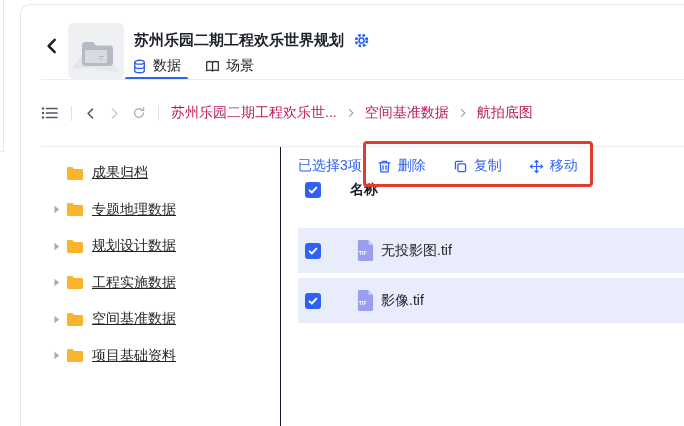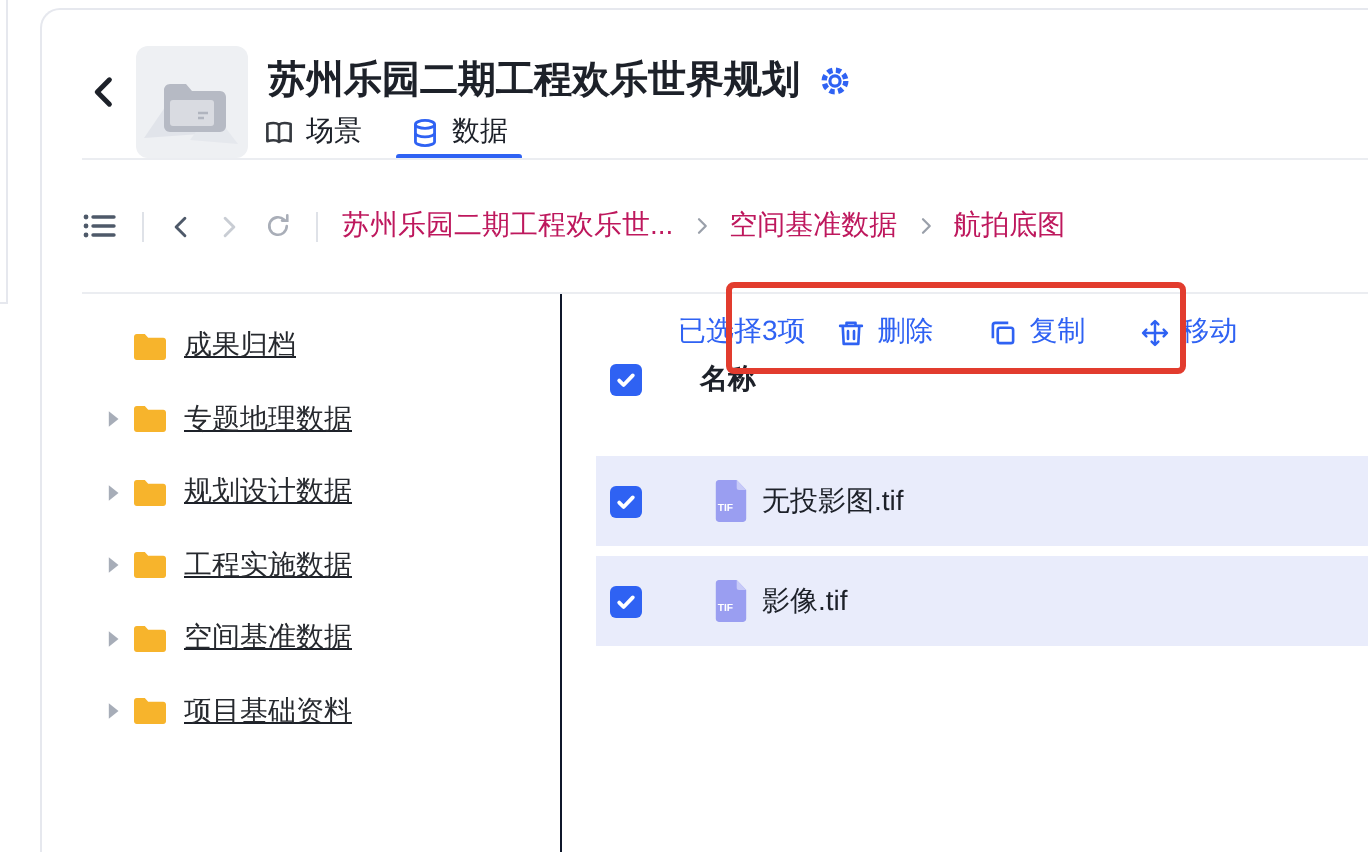--- a/index.html
+++ b/index.html
@@ -23,21 +23,21 @@
   
   .card{position:absolute;left:20px;top:4px;right:0;bottom:0;background:#fff;
     border-top:1px solid var(--border);border-left:1px solid var(--border);
     border-top-left-radius:10px;}
   
   .back-btn{position:absolute;left:22px;top:32px;width:18px;height:18px;color:var(--dark);
     background:none;border:none;cursor:pointer;padding:0;}
   .back-btn svg{width:18px;height:18px;}
   .thumb{position:absolute;left:47px;top:18px;width:56px;height:56px;border-radius:6px;overflow:hidden;}
   .title-row{position:absolute;left:113px;top:22px;height:26px;display:flex;align-items:center;gap:9px;}
-  .title{font-size:19px;font-weight:bold;color:var(--dark);white-space:nowrap;}
+  .title{font-size:15px;font-weight:bold;color:var(--dark);white-space:nowrap;}
   .gear{width:17px;height:17px;color:var(--accent);cursor:pointer;}
   .gear svg{width:17px;height:17px;}
   .tabs{position:absolute;left:111px;top:48px;display:flex;gap:24px;}
   .tab{display:flex;align-items:center;gap:6px;height:26px;cursor:pointer;position:relative;color:var(--dark);}
   .tab .i{width:15px;height:15px;}
   .tab .i svg{width:15px;height:15px;}
   .tab.active .tab-ic{color:var(--accent);}
   .tab:not(.active) .tab-ic{color:#35393f;}
   .tab.active::after{content:"";position:absolute;left:-7px;right:-7px;bottom:-1px;height:3px;
     background:var(--accent);border-radius:2px;}
@@ -66,21 +66,21 @@
   .tree-item{height:36.5px;display:flex;align-items:center;padding-left:30px;cursor:pointer;}
   .caret{width:11px;height:11px;color:#a7adb8;margin-right:4px;flex:none;}
   .caret svg{width:11px;height:11px;}
   .caret.hidden{visibility:hidden;}
   .folder{width:18px;height:15px;color:#f7b42c;margin-right:8px;flex:none;}
   .folder svg{width:18px;height:15px;}
   .tree-label{color:#26292e;white-space:nowrap;}
   
   .main{flex:1;position:relative;}
   .toolbar{position:absolute;left:17px;top:6px;height:26px;display:flex;align-items:center;z-index:2;}
-  .sel-text{color:var(--accent);white-space:nowrap;margin-left:41px;}
+  .sel-text{color:var(--accent);white-space:nowrap;}
   .actions{display:flex;gap:27px;margin-left:15px;align-items:flex-end;}
   .action{display:flex;align-items:center;gap:6px;color:var(--accent);cursor:pointer;}
   .action .i{width:15px;height:15px;}
   .action .i svg{width:15px;height:15px;}
   .annotation{position:absolute;left:82px;top:-6px;width:230px;height:46px;
     border:3px solid var(--red);border-radius:4px;z-index:3;pointer-events:none;}
   .table-header{position:absolute;left:0;right:0;top:27px;height:32px;display:flex;align-items:center;
     padding-left:24px;}
   .name-header{margin-left:29px;font-weight:bold;color:var(--dark);}
   .rows{position:absolute;left:17px;right:0;top:81px;}
@@ -121,38 +121,38 @@
     <div class="title">苏州乐园二期工程欢乐世界规划</div>
     <span class="gear i">
         <svg viewBox="0 0 16 16" fill="none" stroke="currentColor">
           <circle cx="8" cy="8" r="2.4" stroke-width="1.5"></circle>
           <circle cx="8" cy="8" r="5.1" stroke-width="2.5" stroke-dasharray="2.45 1.6"></circle>
         </svg>
       </span>
   </div>
 
   <div class="tabs">
-    <div class="tab">
-      <span class="i tab-ic">
-          <svg viewBox="0 0 16 16" fill="none" stroke="currentColor" stroke-width="1.4" stroke-linejoin="round">
-            <path d="M8 3.6C6.8 2.6 4.4 2.4 1.8 3.2v9.2c2.6-.8 5-.6 6.2.4 1.2-1 3.6-1.2 6.2-.4V3.2C11.6 2.4 9.2 2.6 8 3.6z"></path>
-            <path d="M8 3.6v9.2"></path>
-          </svg>
-        </span>
-      <span>场景</span>
-    </div>
     <div class="tab active">
       <span class="i tab-ic">
           <svg viewBox="0 0 16 16" fill="none" stroke="currentColor" stroke-width="1.5">
             <ellipse cx="8" cy="3.4" rx="5.1" ry="2.1"></ellipse>
             <path d="M2.9 3.4v9.2c0 1.16 2.28 2.1 5.1 2.1s5.1-.94 5.1-2.1V3.4"></path>
             <path d="M2.9 8c0 1.16 2.28 2.1 5.1 2.1S13.1 9.16 13.1 8"></path>
           </svg>
         </span>
       <span>数据</span>
+    </div>
+    <div class="tab">
+      <span class="i tab-ic">
+          <svg viewBox="0 0 16 16" fill="none" stroke="currentColor" stroke-width="1.4" stroke-linejoin="round">
+            <path d="M8 3.6C6.8 2.6 4.4 2.4 1.8 3.2v9.2c2.6-.8 5-.6 6.2.4 1.2-1 3.6-1.2 6.2-.4V3.2C11.6 2.4 9.2 2.6 8 3.6z"></path>
+            <path d="M8 3.6v9.2"></path>
+          </svg>
+        </span>
+      <span>场景</span>
     </div>
   </div>
 
   <div class="header-divider"></div>
 
   <div class="crumb-bar">
     <span class="menu-btn i">
         <svg viewBox="0 0 18 16" fill="none" stroke="currentColor" stroke-linecap="round">
           <path d="M2 3.5h.01M2 8h.01M2 12.5h.01" stroke-width="2.4"></path>
           <path d="M5.5 3.5H16M5.5 8H16M5.5 12.5H16" stroke-width="1.7"></path>

